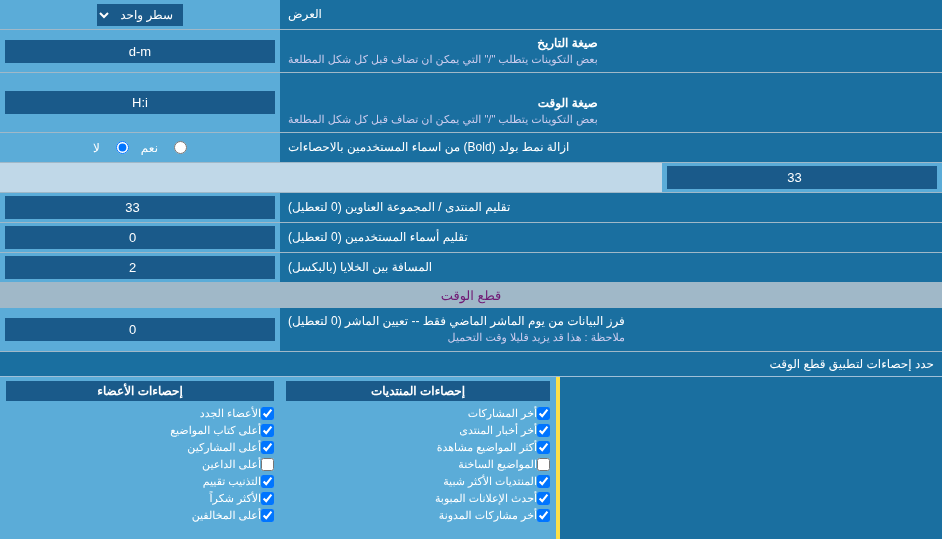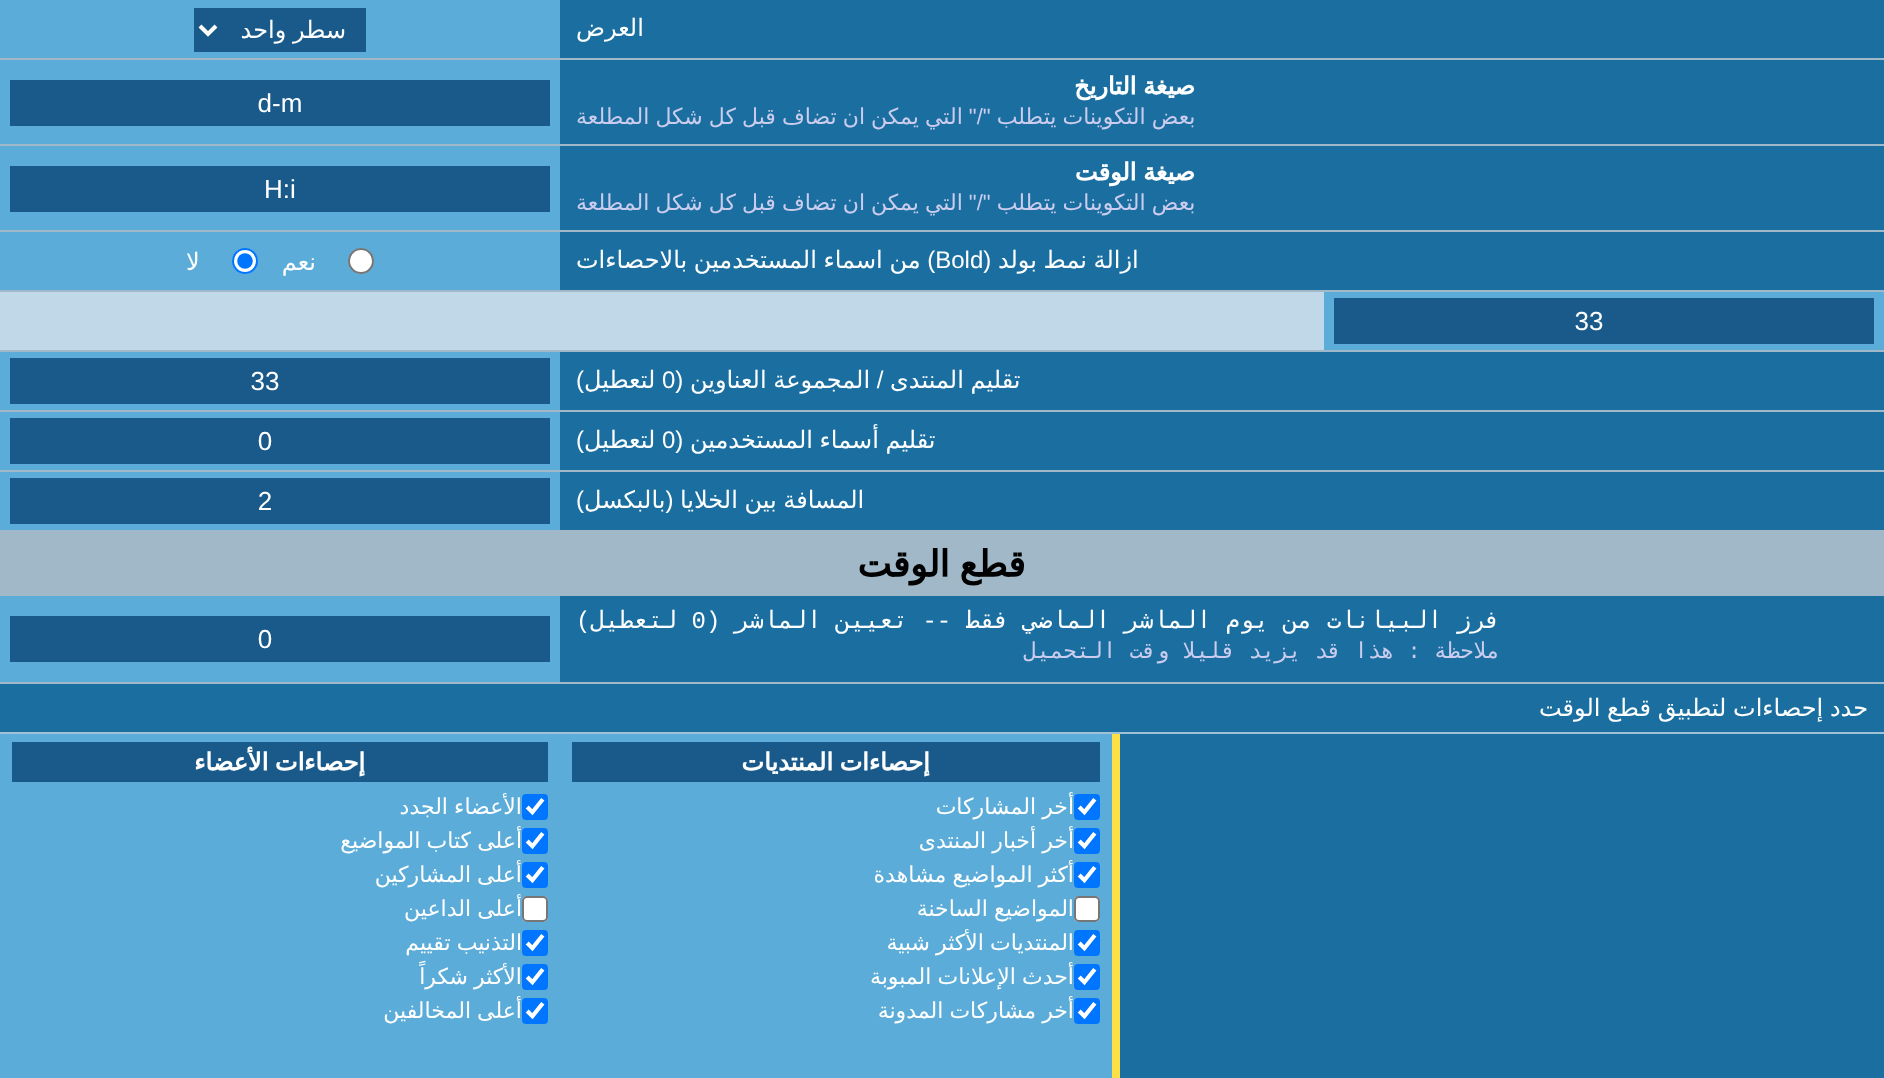--- a/index.html
+++ b/index.html
@@ -71,25 +71,25 @@
       color: #fff;
       font-size: 12px;
       display: flex;
       align-items: center;
       gap: 16px;
       cursor: pointer;
     }
 
     .section-header {
       background: #a0b8c8;
-      color: #000000;
+      color: #701a75;
       text-align: center;
       padding: 5px;
-      font-weight: bold;
-      font-size: 18px;
+      font-weight: normal;
+      font-size: 13px;
       width: 100%;
     }
 
     .dropdown-cell {
       width: 280px;
       background: #5bacd8;
       display: flex;
       align-items: center;
       justify-content: center;
       padding: 3px 5px;
@@ -143,21 +143,21 @@
         <div style="font-size:11px; color:#cce;">بعض التكوينات يتطلب "/" التي يمكن ان تضاف قبل كل شكل المطلعة</div>
       </div>
     </div>
     <div class="input-cell">
       <input type="text" value="d-m" style="">
     </div>
   </div>
 
   <div class="row">
     <div class="label-cell">
-      <div style="text-align:right;">
+      <div style="text-align:right;margin-top:17px;">
         <div style="font-weight:bold;">صيغة الوقت</div>
         <div style="font-size:11px; color:#cce;">بعض التكوينات يتطلب "/" التي يمكن ان تضاف قبل كل شكل المطلعة</div>
       </div>
     </div>
     <div class="input-cell">
       <input type="text" value="H:i" style="">
     </div>
   </div>
 
   <div class="row">
@@ -208,21 +208,21 @@
       <input type="number" value="2" style="">
     </div>
   </div>
 
   <div class="section-header">
     <span>قطع الوقت</span>
   </div>
 
   <div class="row">
     <div class="label-cell">
-      <div style="text-align:right;font-family:Liberation Mono, monospace;">
+      <div style="text-align:right;">
         <div>فرز البيانات من يوم الماشر الماضي فقط -- تعيين الماشر (0 لتعطيل)</div>
         <div style="font-size:11px; color:#cce;">ملاحظة : هذا قد يزيد قليلا وقت التحميل</div>
       </div>
     </div>
     <div class="input-cell">
       <input type="number" value="0" style="">
     </div>
   </div>
 
   <div style="background:#0369a1; width:100%;margin-left:24px;">

